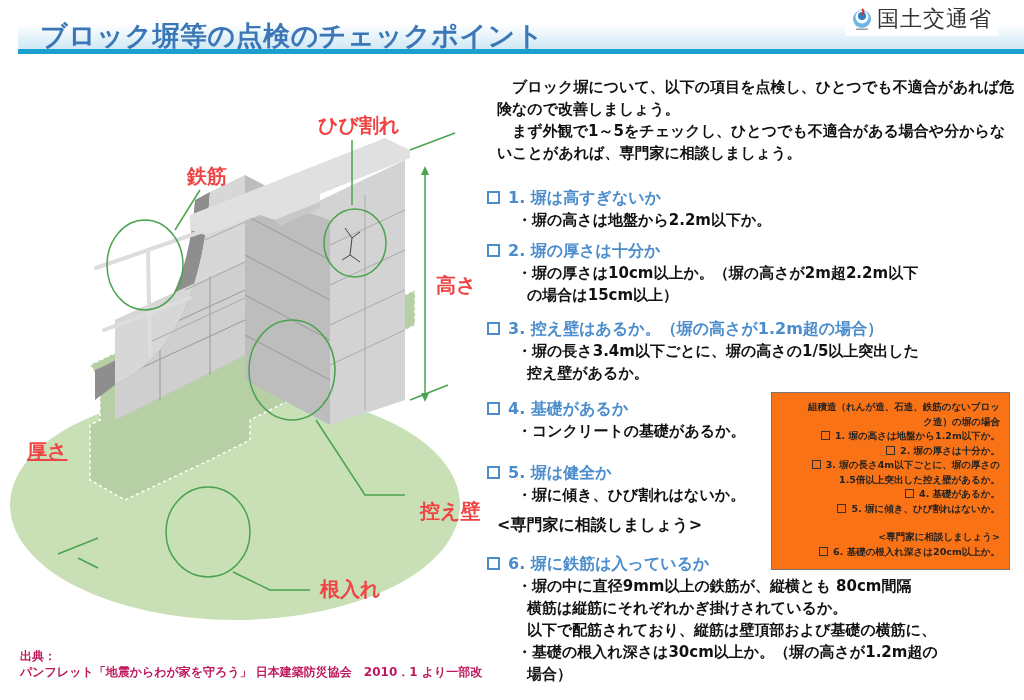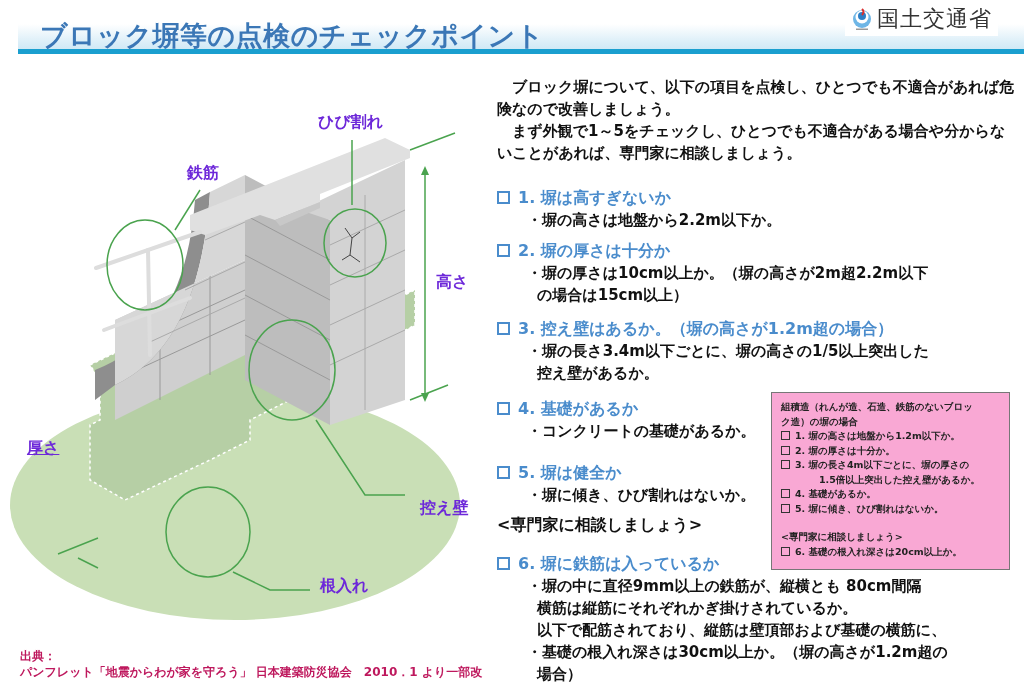--- a/index.html
+++ b/index.html
@@ -19,40 +19,40 @@
     }
     .ministry {
       position: absolute; left: 845px; top: 2px; height: 34px; display: flex; align-items: center; gap: 4px;
       background: #fff; padding: 0 6px;
     }
     .ministry .logo { width: 22px; height: 24px; }
     .ministry .name { font-size: 22px; color: #333; letter-spacing: 1px; }
 
     .illustration { position: absolute; left: 0; top: 80px; width: 490px; height: 540px; }
     .illustration .lbl {
-      position: absolute; font-size: 16px; font-weight: bold; color: #6d28d9;
+      position: absolute; font-size: 20px; font-weight: bold; color: #ef4444;
     }
 
     .intro {
       position: absolute; left: 497px; top: 76px; width: 520px; font-size: 15px; font-weight: bold;
       line-height: 22px; color: #111;
     }
     .intro p { text-indent: 1em; }
 
-    .item { position: absolute; left: 497px; width: 520px; }
+    .item { position: absolute; left: 487px; width: 520px; }
     .item .head { font-size: 16px; font-weight: bold; color: #4a8ccc; line-height: 22px; }
     .item .head .box { display: inline-block; width: 13px; height: 13px; border: 2px solid #4a8ccc; margin-right: 8px; vertical-align: -1px; }
     .item .bullet { font-size: 15px; font-weight: bold; color: #111; line-height: 22px; padding-left: 30px; }
     .item .bullet .cont { display: block; padding-left: 10px; }
 
     .consult { position: absolute; left: 497px; top: 515px; font-size: 16px; font-weight: bold; color: #111; }
 
     .side-box {
       position: absolute; left: 771px; top: 392px; width: 239px; height: 178px;
-      border: 1.5px solid #777; background: #f9a8d4; padding: 7px 9px; font-size: 9.5px; font-weight: bold; line-height: 14.5px; color: #222;
+      border: 1.5px solid #777; background: #f97316; padding: 7px 9px; font-size: 9.5px; font-weight: bold; line-height: 14.5px; color: #222; text-align: right;
     }
     .side-box .sb-row { white-space: nowrap; }
     .side-box .sb-box { display: inline-block; width: 9px; height: 9px; border: 1.3px solid #333; margin-right: 5px; vertical-align: -1px; }
     .side-box .indent { padding-left: 38px; }
     .side-box .gap { height: 14px; }
 
     .source { position: absolute; left: 20px; top: 648px; font-size: 12px; font-weight: bold; line-height: 16px; color: #be185d; }
   </style>
 </head>
 <body>

